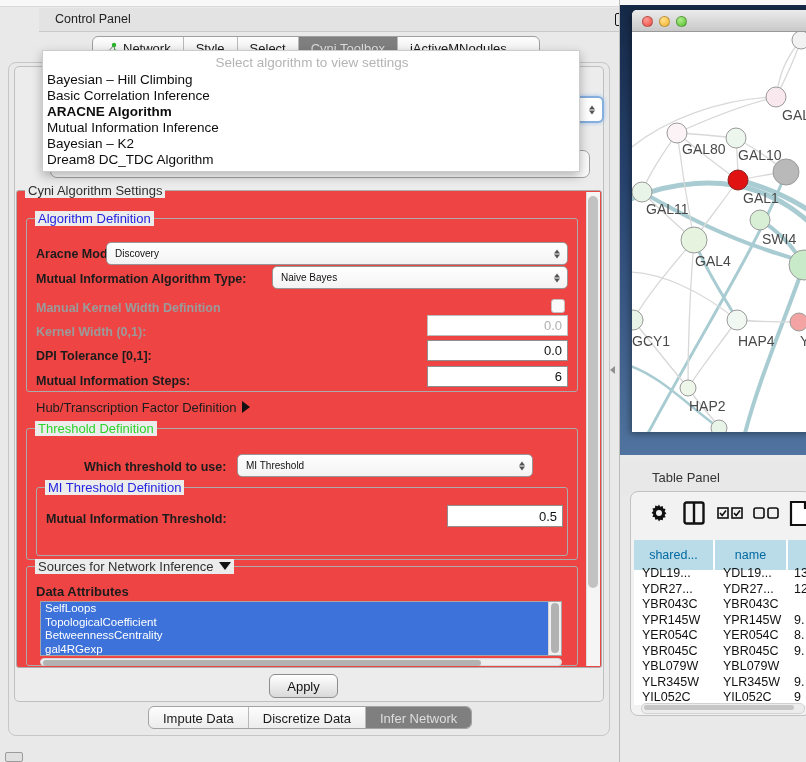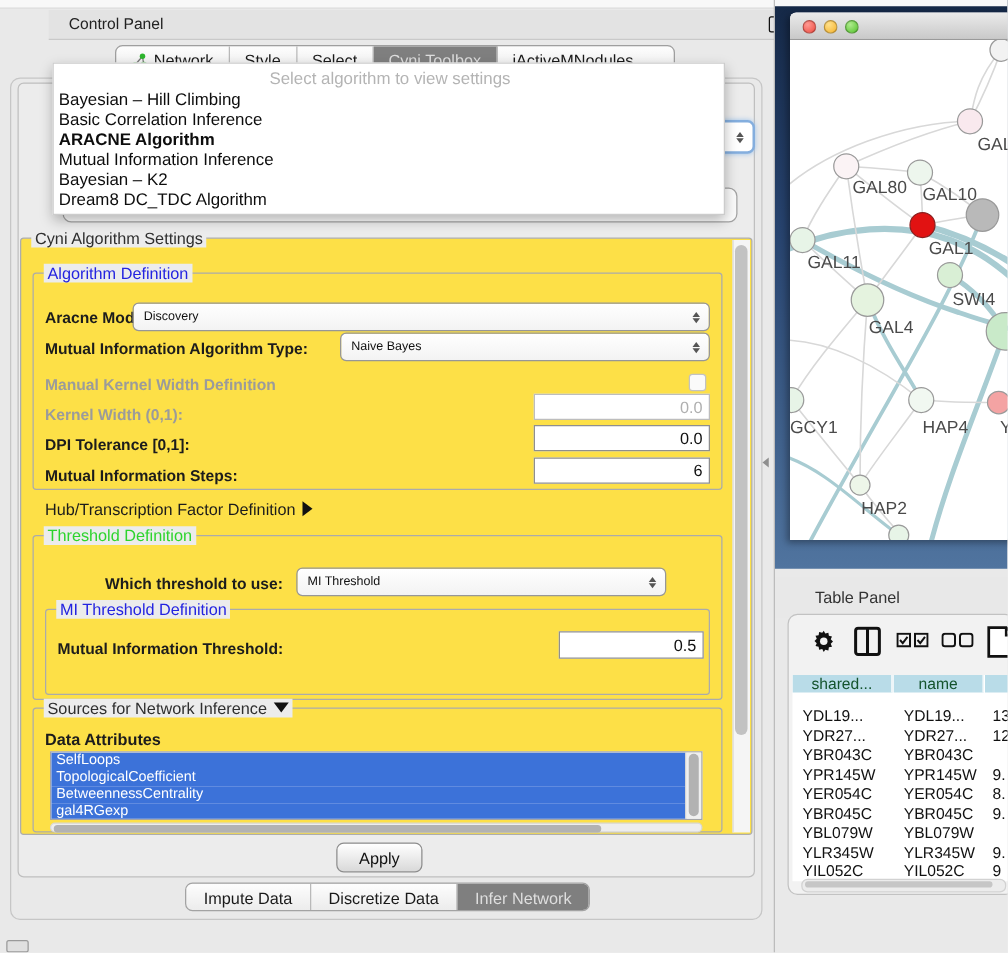--- a/index.html
+++ b/index.html
@@ -39,21 +39,21 @@
   #popup-header{left:0;top:4px;width:538px;text-align:center;font-size:13.5px;color:#b4b4b4;}
   .menu-item{left:4px;width:530px;height:16px;font-size:13.5px;color:#0d0d0d;white-space:nowrap;}
   .menu-item.bold{font-weight:bold;}
 
   
   .group{border:1px solid #ababab;border-radius:3px;background:transparent;}
   .gtitle{position:absolute;top:-8px;left:8px;background:#ececec;padding:0 3px;font-size:13px;color:#2f2f2f;white-space:nowrap;}
   .gtitle.blue{color:#2424e0;}
   .gtitle.green{color:#2dd42d;}
 
-  #settings-panel{left:16px;top:190px;width:586px;height:478px;border:1px solid #adadad;border-radius:3px;background:#fde047;}
+  #settings-panel{left:16px;top:190px;width:586px;height:478px;border:1px solid #adadad;border-radius:3px;background:#ef4444;}
 
   .lbl{font-size:12.5px;font-weight:bold;color:#1c1c1c;white-space:nowrap;}
   .lbl.dis{color:#9b9b9b;}
   .plain{font-size:13px;color:#1c1c1c;white-space:nowrap;}
 
   .combo{border:1px solid #979797;border-radius:5px;background:linear-gradient(#ffffff,#f3f3f3);
          display:flex;align-items:center;font-size:10px;color:#111;padding-left:8px;text-align:right;}
   .stepper{position:absolute;right:7px;top:50%;transform:translateY(-50%);display:flex;flex-direction:column;gap:1px;}
   .tri-up{width:0;height:0;border-left:3.5px solid transparent;border-right:3.5px solid transparent;border-bottom:4.5px solid #555;}
   .tri-dn{width:0;height:0;border-left:3.5px solid transparent;border-right:3.5px solid transparent;border-top:4.5px solid #555;}
@@ -111,21 +111,21 @@
   #light-yellow{left:27px;background:radial-gradient(circle at 35% 30%,#ffe08a,#f5b32c);}
   #light-green{left:44px;background:radial-gradient(circle at 35% 30%,#b0eb8e,#53c22c);}
   #net-canvas{left:0;top:22px;width:180px;height:400px;background:#fff;}
 
   
   #tp-header{left:0;top:462px;width:186px;height:32px;background:#e8e8e8;}
   #tp-title{left:32px;top:8px;font-size:13px;color:#333;}
   #tp-box{left:10px;top:491px;width:182px;height:225px;background:#f2f2f2;border:1px solid #c2c2c2;border-radius:8px;overflow:hidden;}
   .ticon{position:absolute;top:11px;}
   #tp-table{position:absolute;left:3px;top:48px;width:179px;height:165px;background:#fff;overflow:hidden;}
-  .th{position:absolute;top:0;height:14px;background:#b9dce8;font-size:12.5px;color:#14532d;
+  .th{position:absolute;top:0;height:30px;background:#b9dce8;font-size:12.5px;color:#0369a1;
       display:flex;align-items:center;justify-content:center;border-right:1px solid #fdfdfd;box-sizing:border-box;}
   .tr{position:absolute;left:0;width:179px;height:15.5px;font-size:12.5px;color:#111;white-space:nowrap;}
   .td1{position:absolute;left:8px;top:0;}
   .td2{position:absolute;left:89px;top:0;}
   .td3{position:absolute;left:160px;top:0;}
   #tp-hscroll{position:absolute;left:10px;top:211px;width:162px;height:9px;background:#ececec;border:1px solid #d2d2d2;border-radius:5px;}
   #tp-hthumb{position:absolute;left:2px;top:1px;width:150px;height:5px;background:#c6c6c6;border-radius:3px;}
 
   svg text{font-family:"Liberation Sans","DejaVu Sans",sans-serif;}
 </style>

